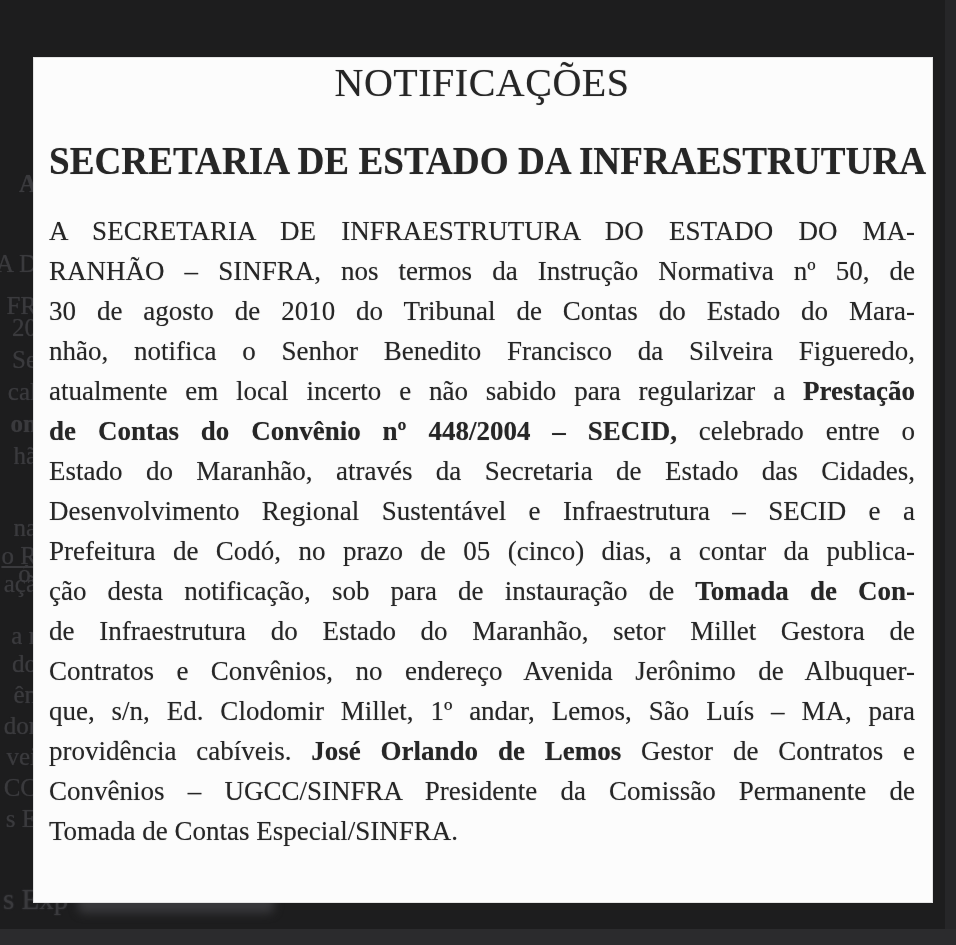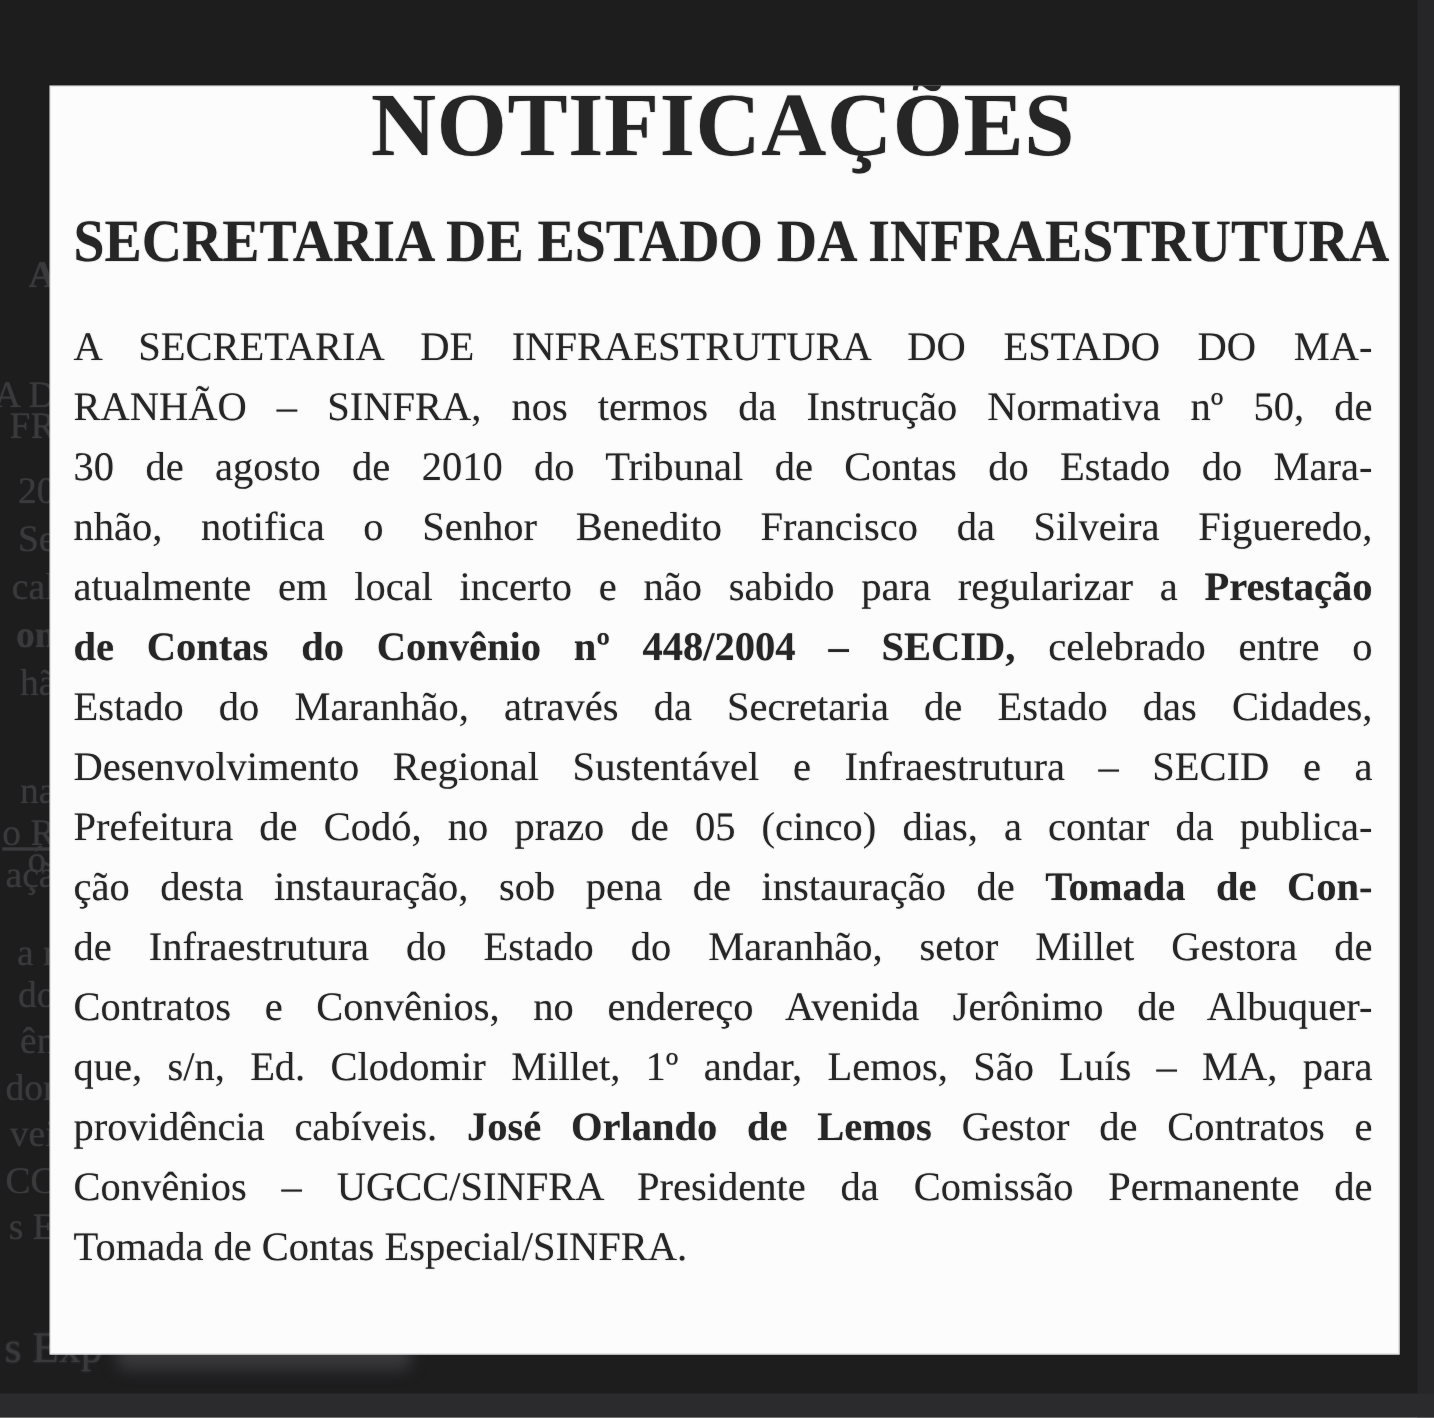--- a/index.html
+++ b/index.html
@@ -61,22 +61,22 @@
   
   .panel{
     position:absolute;left:33px;top:57px;width:900px;height:846px;
     background:var(--paper);
     padding:2px 18px 0 16px;
     overflow:hidden;
     box-shadow:0 0 0 1px #e4e4e4 inset;
   }
   .title{
     text-align:center;
-    font-weight:bold;
-    font-size:60px;
+    font-weight:normal;
+    font-size:40px;
     line-height:48px;
     letter-spacing:.5px;
     color:var(--ink);
     text-shadow:0 0 1px rgba(30,30,30,.45);
   }
   .heading{
     margin-top:30px;
     font-weight:bold;
     font-size:40px;
     line-height:48px;
@@ -105,21 +105,21 @@
 </style>
 </head>
 <body>
 
 <div class="strip-right"></div>
 <div class="strip-bottom"></div>
 
 <div class="left-strip">
     <div class="frag b" style="top: 170px;">A</div>
     <div class="frag" style="top: 250px;">A D</div>
-    <div class="frag" style="top: 271px;">FR</div>
+    <div class="frag" style="top: 292px;">FR</div>
     <div class="frag" style="top: 314px;">20</div>
     <div class="frag" style="top: 346px;">Se</div>
     <div class="frag" style="top: 378px;">cal</div>
     <div class="frag b" style="top: 410px;">on</div>
     <div class="frag" style="top: 442px;">hã</div>
     <div class="frag" style="top: 498px; margin-top: 16px;">na</div>
     <div class="frag" style="top: 542px; text-decoration: underline;">o R</div>
     <div class="frag" style="top: 560px;">ó,</div>
     <div class="frag" style="top: 570px;">açã</div>
     <div class="frag" style="top: 622px;">a r</div>
@@ -140,21 +140,21 @@
   <div class="body-text">
       <div class="line"><span>A SECRETARIA DE INFRAESTRUTURA DO ESTADO DO MA-</span></div>
       <div class="line"><span>RANHÃO – SINFRA, nos termos da Instrução Normativa nº 50, de</span></div>
       <div class="line"><span>30 de agosto de 2010 do Tribunal de Contas do Estado do Mara-</span></div>
       <div class="line"><span>nhão, notifica o Senhor Benedito Francisco da Silveira Figueredo,</span></div>
       <div class="line"><span>atualmente em local incerto e não sabido para regularizar a </span><span class="b">Prestação</span></div>
       <div class="line"><span class="b">de Contas do Convênio nº 448/2004 – SECID,</span><span> celebrado entre o</span></div>
       <div class="line"><span>Estado do Maranhão, através da Secretaria de Estado das Cidades,</span></div>
       <div class="line"><span>Desenvolvimento Regional Sustentável e Infraestrutura – SECID e a</span></div>
       <div class="line"><span>Prefeitura de Codó, no prazo de 05 (cinco) dias, a contar da publica-</span></div>
-      <div class="line"><span>ção desta instauração, sob pena de instauração de </span><span class="b">Tomada de Con-</span></div>
+      <div class="line"><span>ção desta notificação, sob para de instauração de </span><span class="b">Tomada de Con-</span></div>
       <div class="line"><span>de Infraestrutura do Estado do Maranhão, setor Millet Gestora de</span></div>
       <div class="line"><span>Contratos e Convênios, no endereço Avenida Jerônimo de Albuquer-</span></div>
       <div class="line"><span>que, s/n, Ed. Clodomir Millet, 1º andar, Lemos, São Luís – MA, para</span></div>
       <div class="line"><span>providência cabíveis. </span><span class="b">José Orlando de Lemos</span><span> Gestor de Contratos e</span></div>
       <div class="line"><span>Convênios – UGCC/SINFRA Presidente da Comissão Permanente de</span></div>
       <div class="line last"><span>Tomada de Contas Especial/SINFRA.</span></div>
     </div>
 </div>
 
 </body></html>

